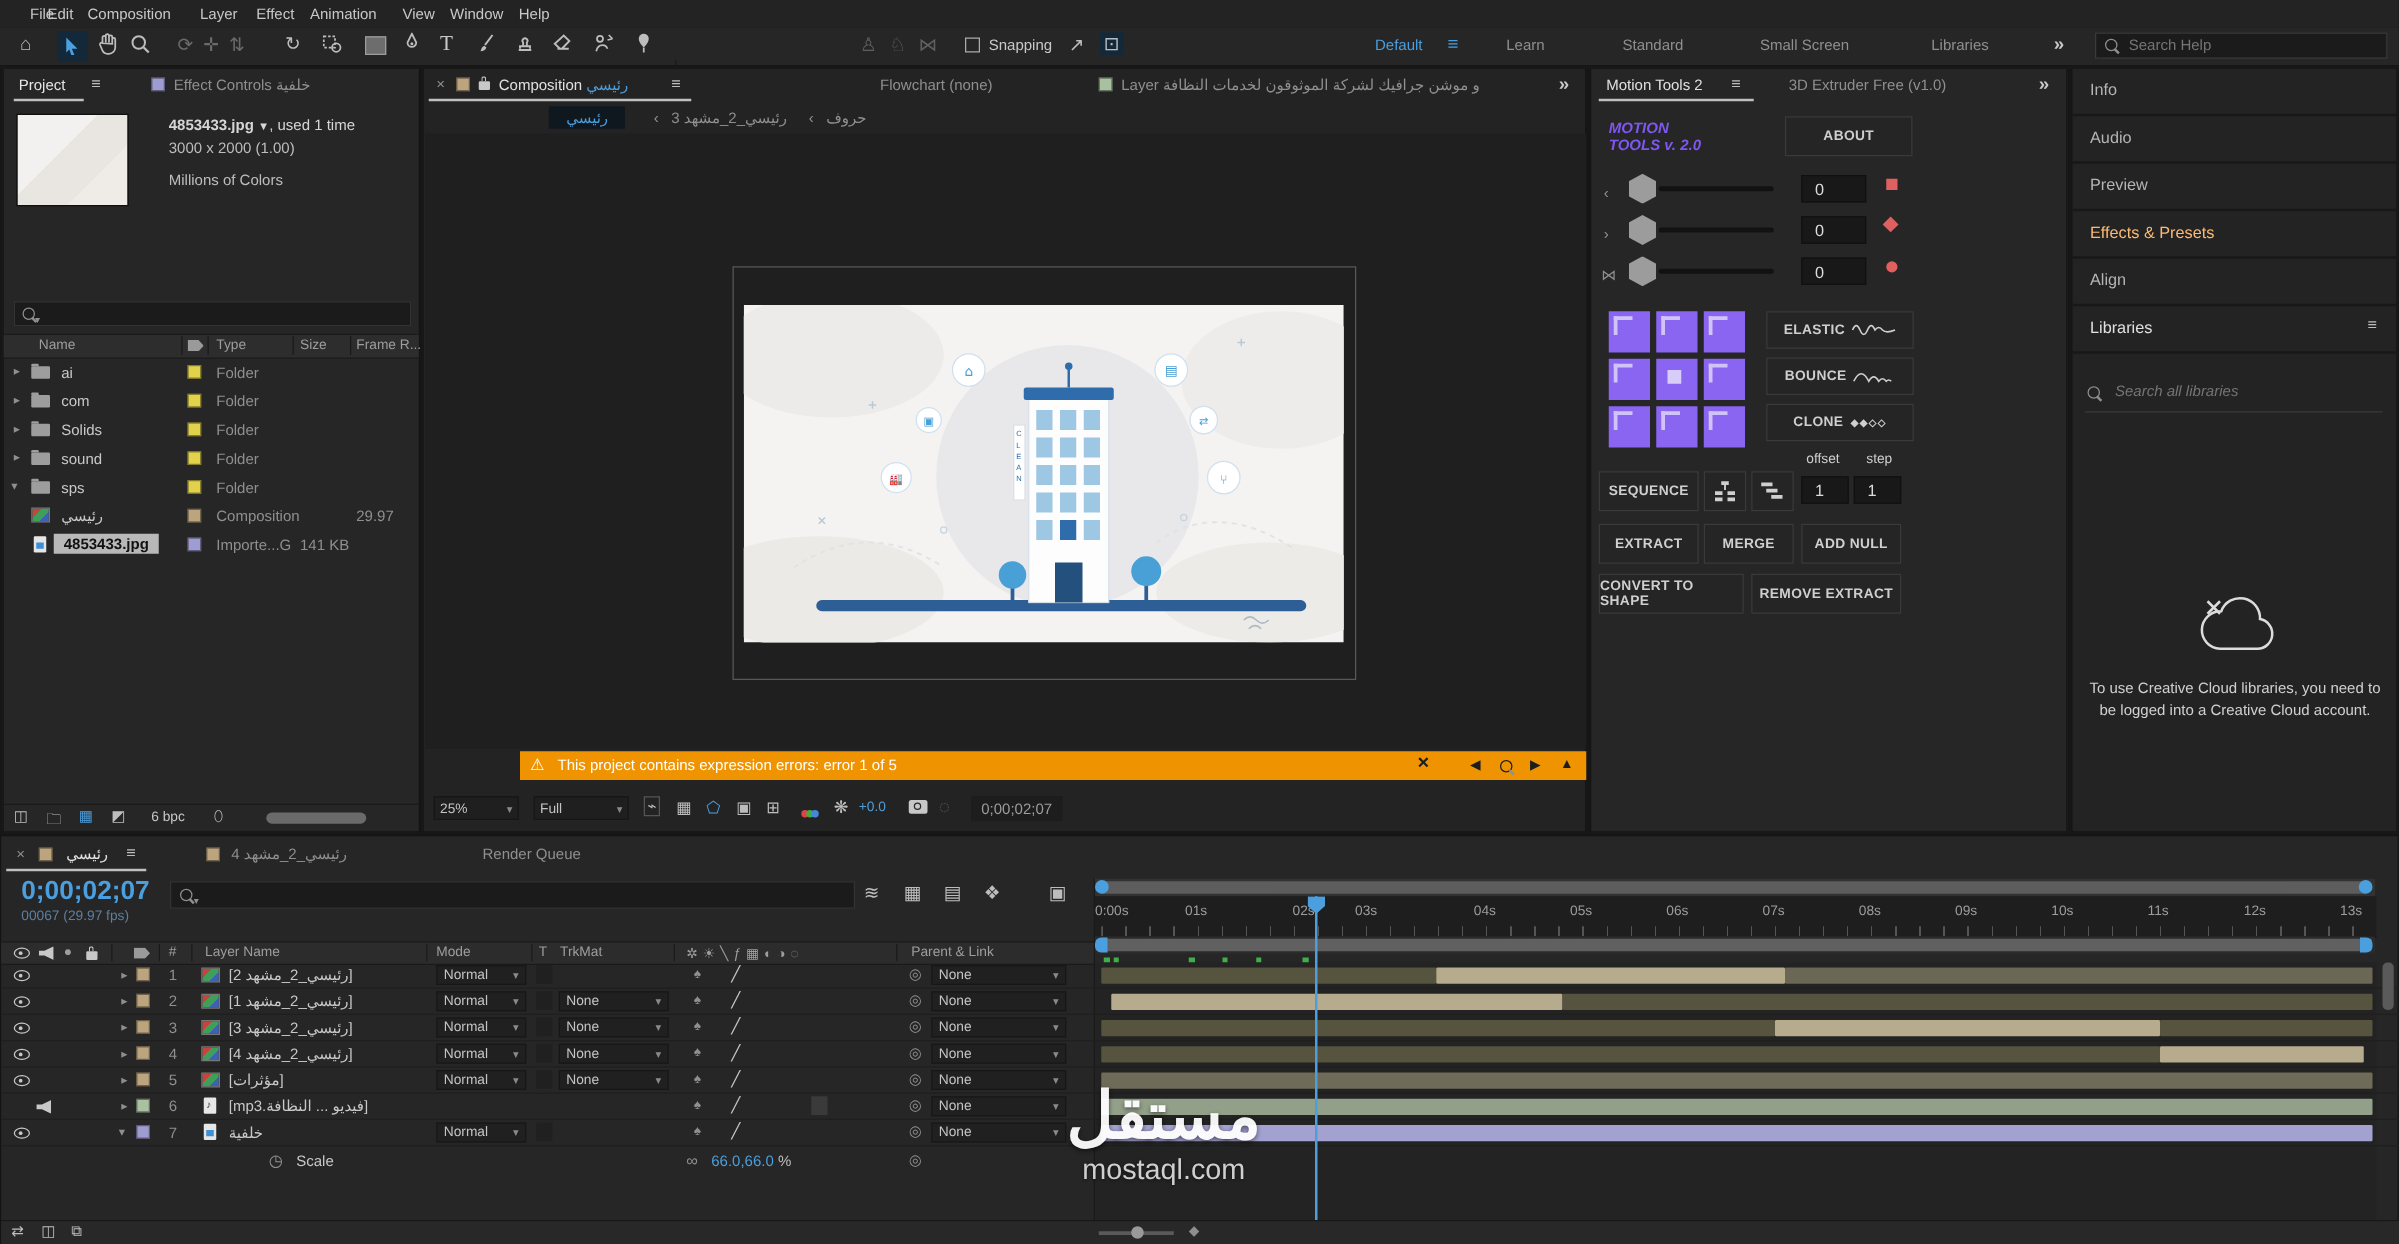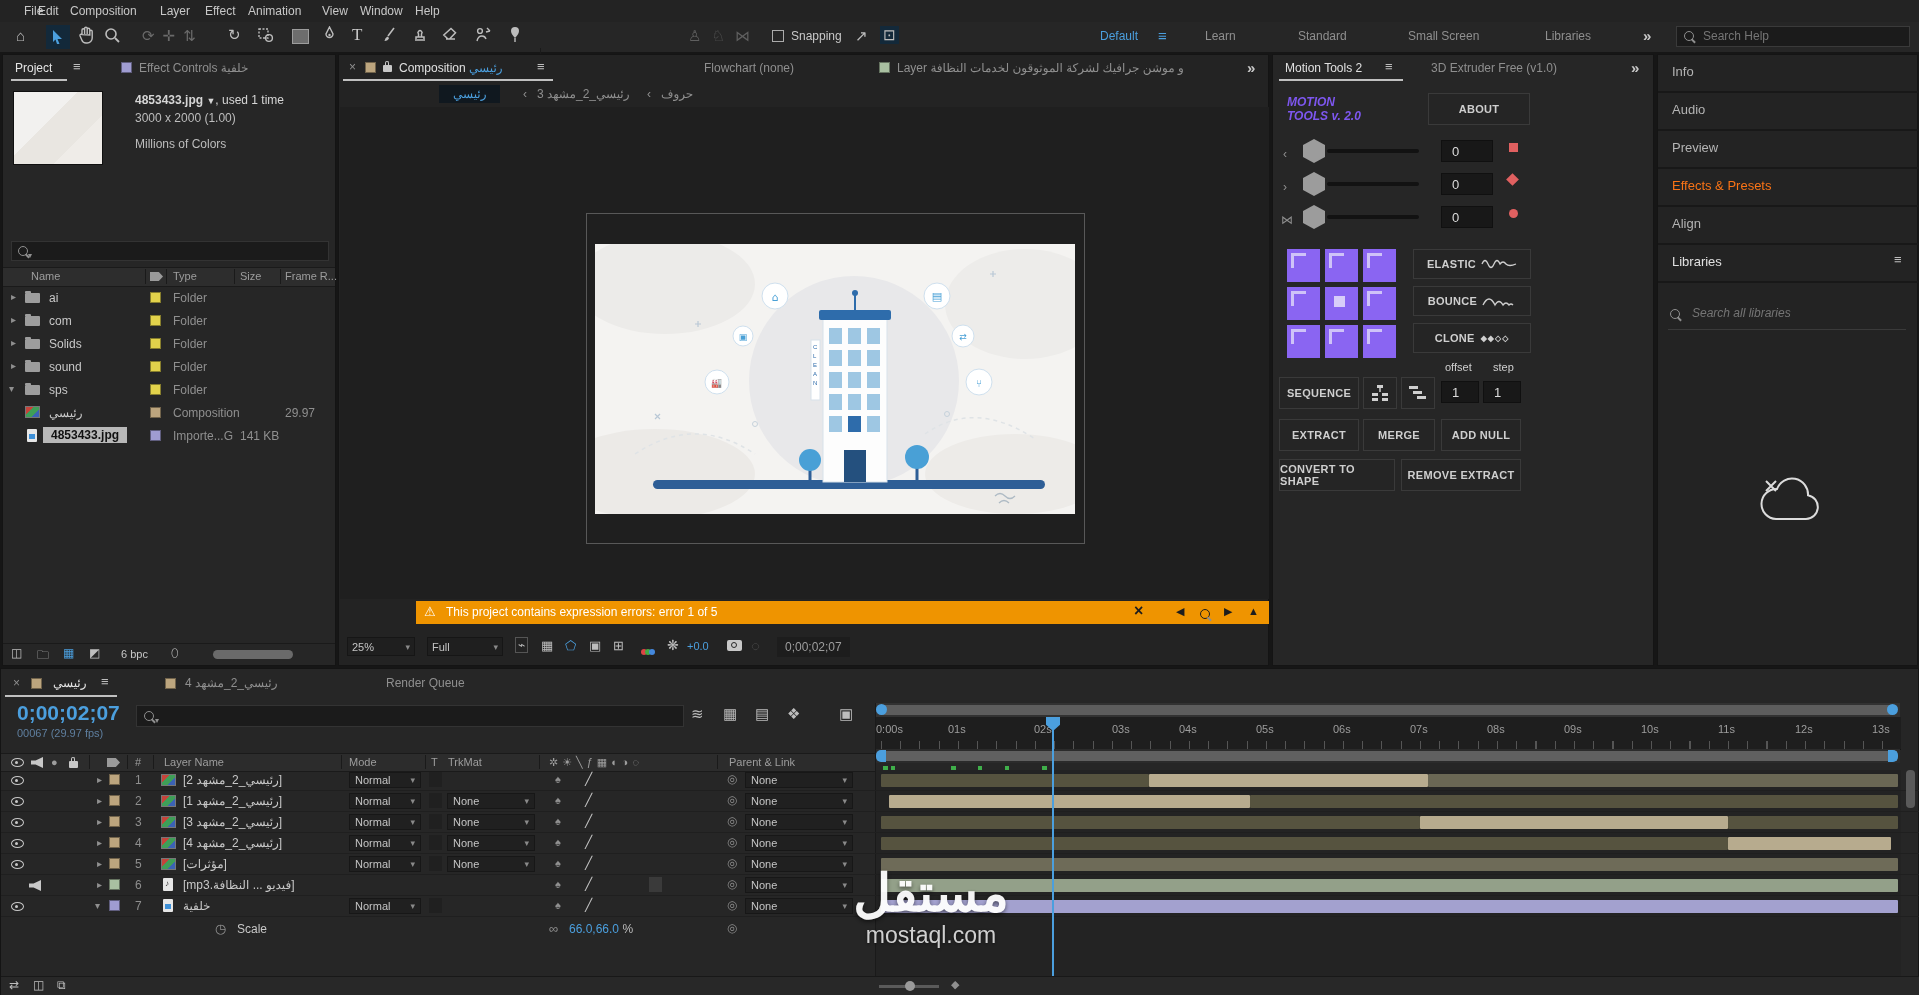--- a/index.html
+++ b/index.html
@@ -479,39 +479,40 @@
   <div class="p" style="left:0;top:0;width:260px;height:36px;border-bottom:2px solid #181818;">
     <span class="p" style="left:14px;top:9px;font-size:13px;color:#b4b4b4;">Info</span>
   </div>
   <div class="p" style="left:0;top:38px;width:260px;height:36px;border-bottom:2px solid #181818;">
     <span class="p" style="left:14px;top:9px;font-size:13px;color:#b4b4b4;">Audio</span>
   </div>
   <div class="p" style="left:0;top:76px;width:260px;height:36px;border-bottom:2px solid #181818;">
     <span class="p" style="left:14px;top:9px;font-size:13px;color:#b4b4b4;">Preview</span>
   </div>
   <div class="p" style="left:0;top:114px;width:260px;height:36px;border-bottom:2px solid #181818;">
-    <span class="p" style="left:14px;top:9px;font-size:13px;color:#f97316;">Effects &amp; Presets</span>
+    <span class="p" style="left:14px;top:9px;font-size:13px;color:#fdba74;">Effects &amp; Presets</span>
   </div>
   <div class="p" style="left:0;top:152px;width:260px;height:36px;border-bottom:2px solid #181818;">
     <span class="p" style="left:14px;top:9px;font-size:13px;color:#b4b4b4;">Align</span>
   </div>
   <div class="p" style="left:0;top:190px;width:260px;height:36px;border-bottom:2px solid #181818;">
     <span class="p" style="left:14px;top:9px;font-size:13px;color:#e0e0e0;">Libraries</span>
     <span class="p toolglyph" style="left:236px;top:7px;font-size:13px;">≡</span>
   </div>
 
   <div class="p" style="left:10px;top:248px;width:238px;height:26px;border-bottom:1px solid #3a3a3a;">
     <span class="mag" style="position:absolute;left:2px;top:6px;"></span>
     <input style="position: absolute; left: 22px; top: 2px; width: 210px; background: transparent; border: none; color: rgb(154, 154, 154); font-size: 12px; font-style: italic; font-family: &quot;Liberation Sans&quot;, sans-serif;" placeholder="Search all libraries">
   </div>
 
   <svg class="p" style="left:98px;top:420px;" width="66" height="52" viewBox="0 0 66 52">
     <path d="M20 44 h30 a12 12 0 0 0 2 -23.8 A16 16 0 0 0 21 14 a11 11 0 0 0 -1 30Z" fill="none" stroke="#dcdcdc" stroke-width="2"></path>
     <path d="M10 6 l10 10 M20 6 l-10 10" stroke="#dcdcdc" stroke-width="2"></path>
   </svg>
+  <div class="p" style="left:12px;top:486px;width:236px;font-size:12px;color:#d0d0d0;text-align:center;line-height:18px;white-space:normal;">To use Creative Cloud libraries, you need to be logged into a Creative Cloud account.</div>
 </div>
 
 <div class="panel" style="left:0;top:668px;width:1919px;height:327px;background:#262626;">
 
   <span class="p txt dim" style="left:12px;top:7px;">×</span>
   <span class="sw" style="left:30px;top:9px;background:#bca57e;"></span>
   <span class="p txt" dir="rtl" style="left:52px;top:7px;color:#e4e4e4;">رئيسي</span>
   <span class="p toolglyph" style="left:100px;top:5px;font-size:13px;">≡</span>
   <span class="p tabu" style="left:4px;top:26px;width:112px;height:0;"></span>
   <span class="sw" style="left:164px;top:9px;background:#bca57e;"></span>
@@ -533,21 +534,21 @@
 
   <div class="p" style="left:875px;top:34px;width:1024px;height:14px;background:#323232;">
     <span class="p" style="left:2px;top:2px;width:1018px;height:10px;background:#5d5d5d;border-radius:5px;"></span>
     <span class="p" style="left:0;top:1px;width:11px;height:11px;background:#4b9fde;border-radius:50%;"></span>
     <span class="p" style="left:1011px;top:1px;width:11px;height:11px;background:#4b9fde;border-radius:50%;"></span>
   </div>
   <div class="p" style="left:875px;top:48px;width:1025px;height:32px;background:#1e1e1e;border-bottom:1px solid #141414;">
     <span class="p hdrtxt" style="left:0px;top:6px;">0:00s</span>
     <span class="p hdrtxt" style="left:72px;top:6px;">01s</span>
     <span class="p hdrtxt" style="left:158px;top:6px;">02s</span>
-    <span class="p hdrtxt" style="left:236px;top:6px;">03s</span>
+    <span class="p hdrtxt" style="left:208px;top:6px;">03s</span>
     <span class="p hdrtxt" style="left:303px;top:6px;">04s</span>
     <span class="p hdrtxt" style="left:380px;top:6px;">05s</span>
     <span class="p hdrtxt" style="left:457px;top:6px;">06s</span>
     <span class="p hdrtxt" style="left:534px;top:6px;">07s</span>
     <span class="p hdrtxt" style="left:611px;top:6px;">08s</span>
     <span class="p hdrtxt" style="left:688px;top:6px;">09s</span>
     <span class="p hdrtxt" style="left:765px;top:6px;">10s</span>
     <span class="p hdrtxt" style="left:842px;top:6px;">11s</span>
     <span class="p hdrtxt" style="left:919px;top:6px;">12s</span>
     <span class="p hdrtxt" style="left:996px;top:6px;">13s</span>

